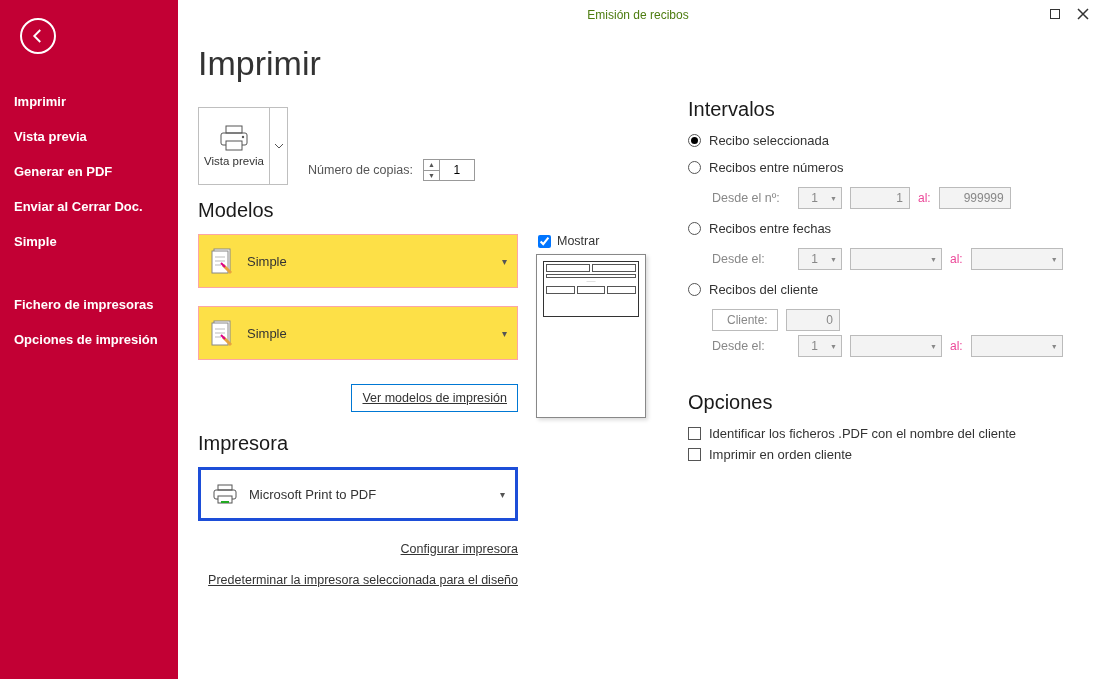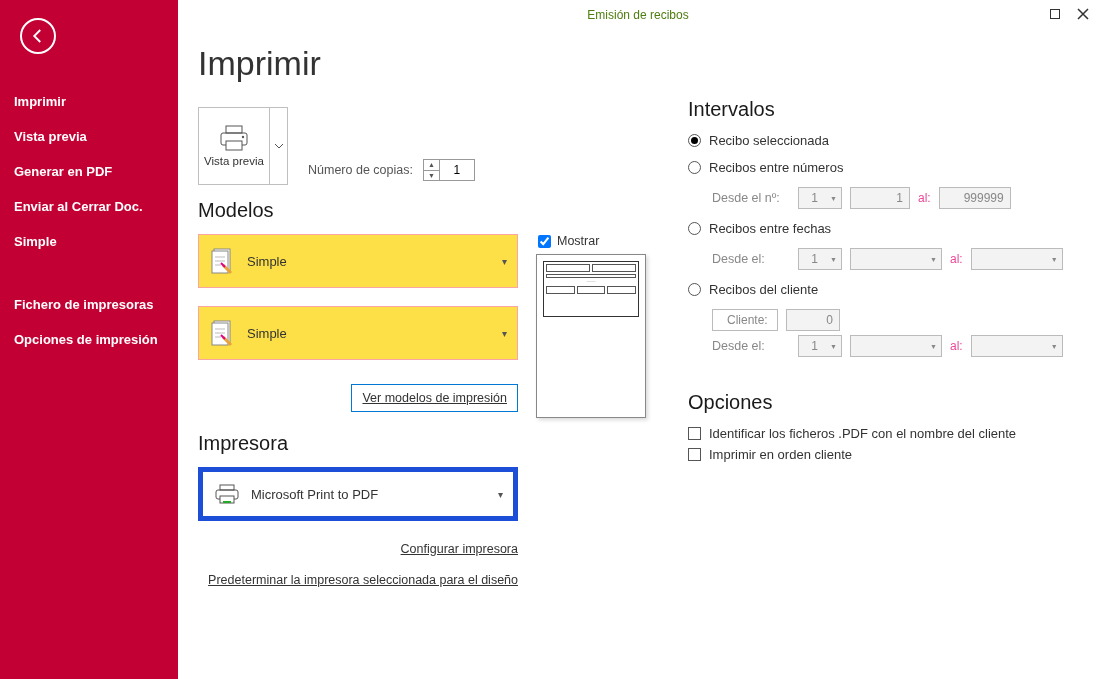--- a/index.html
+++ b/index.html
@@ -51,21 +51,21 @@
   .link.boxed { display:inline-block; border:1px solid #0078d4; padding: 6px 10px; }
   
   .mostrar { display:flex; align-items:center; gap:6px; font-size:12.5px; margin-bottom:6px; padding-left:2px;}
   .mostrar input { width:13px; height:13px;}
   .thumb { width: 110px; height: 164px; border:1px solid #888; background:#fff; box-shadow: 2px 2px 4px rgba(0,0,0,.15); padding:6px; position:relative;}
   .thumb-inner { border:1px solid #333; height:56px; font-size:4px; padding:2px; display:flex; flex-direction:column; gap:2px;}
   .thumb-line{height:4px; border:1px solid #555;}
   .thumb-grid{display:flex; gap:2px;} .thumb-grid div{flex:1; height:8px; border:1px solid #555;}
   
   
-  .printer-select { height: 54px; border:5px solid #1d4ed8; display:flex; align-items:center; padding:0 10px; cursor:pointer; width: 320px;}
+  .printer-select { height: 54px; border:3px solid #1d4ed8; display:flex; align-items:center; padding:0 10px; cursor:pointer; width: 320px;}
   .printer-select .icon{ width:28px; height:20px; margin-right:10px;}
   .printer-select .label{flex:1; font-size:13px;}
   .printer-select .chev{font-size:10px; color:#555;}
   .under-links { width:320px; margin-top: 14px;}
   .under-links .link-row { text-align:right; margin-bottom:6px;}
   
   
   .radio-row { display:flex; align-items:center; gap:8px; margin: 12px 0; font-size:13px;}
   .radio { width:13px; height:13px; border:1px solid #555; border-radius:50%; display:inline-flex; align-items:center; justify-content:center; cursor:pointer;}
   .radio.on::after{ content:''; width:7px; height:7px; background:#000; border-radius:50%;}

